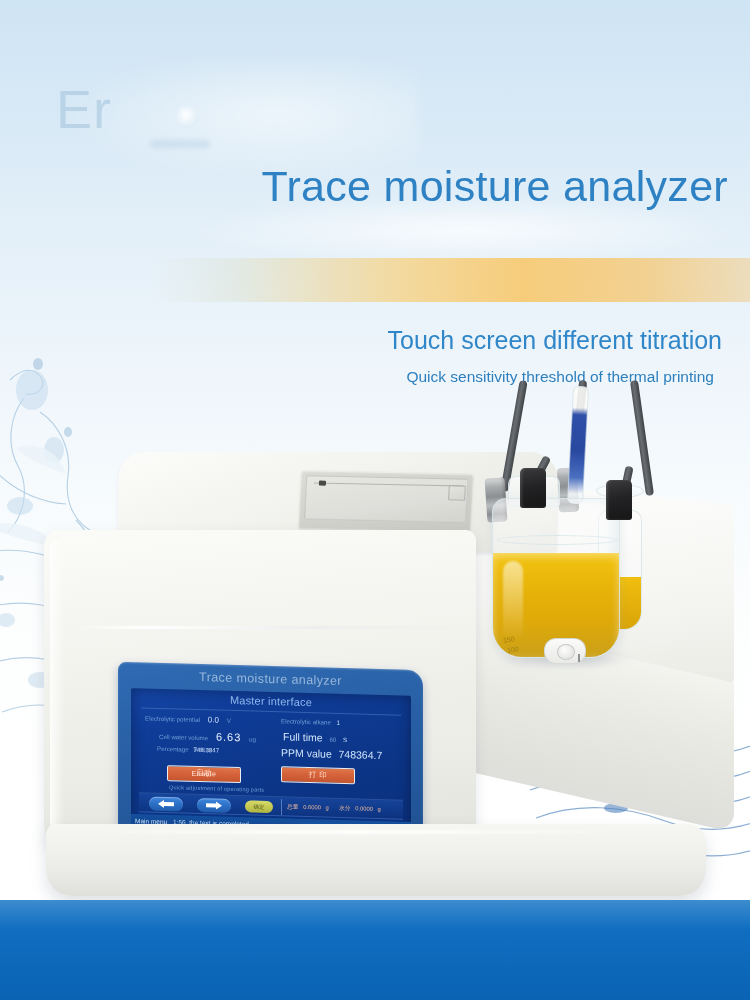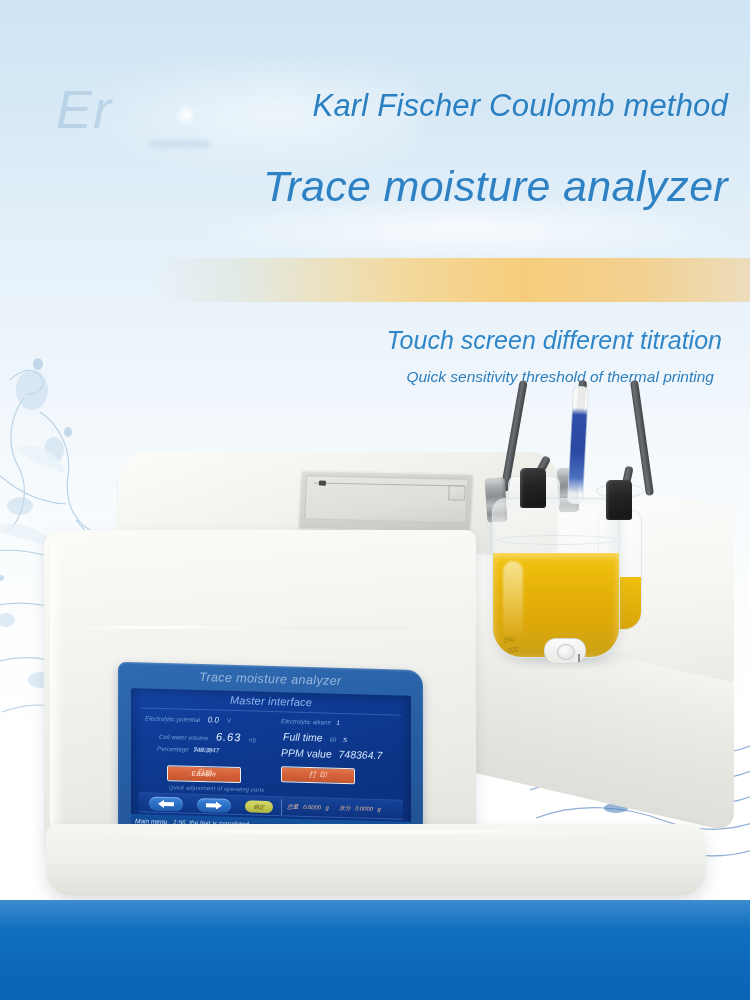--- a/index.html
+++ b/index.html
@@ -2,21 +2,21 @@
 <html><head>
 <meta charset="utf-8">
 <style>
   * { margin:0; padding:0; box-sizing:border-box; }
   html,body { width:750px; height:1000px; }
   body {
     font-family:"Liberation Sans", sans-serif;
     position:relative; overflow:hidden;
     background:#ffffff;
   }
-  .stage { position:absolute; inset:0; width:750px; height:1000px; overflow:hidden;font-style:italic; }
+  .stage { position:absolute; inset:0; width:750px; height:1000px; overflow:hidden; }
 
   
   .bg-sky {
     position:absolute; left:0; top:0; width:750px; height:912px;
     background:
       linear-gradient(180deg,
         #cfe4f4 0%,
         #d7e9f6 12%,
         #e4f0f9 26%,
         #eef5fb 40%,
@@ -479,21 +479,20 @@
       <ellipse cx="40" cy="104" rx="16" ry="6"></ellipse>
       <ellipse cx="170" cy="112" rx="14" ry="5"></ellipse>
       <ellipse cx="130" cy="150" rx="18" ry="6"></ellipse>
     </g>
   </svg>
 
   <div class="watermark">Er</div>
   <div class="wm-dot"></div>
   <div class="wm-smear"></div>
 
-  <div class="h-method">Karl Fischer Coulomb method</div>
   <div class="h-title">Trace moisture analyzer</div>
 
   <div class="banner"></div>
 
   <div class="tag1">Touch screen different titration</div>
   <div class="tag2">Quick sensitivity threshold of thermal printing</div>
 
   <div class="device">
 
     <div class="dev-shelf"></div>

